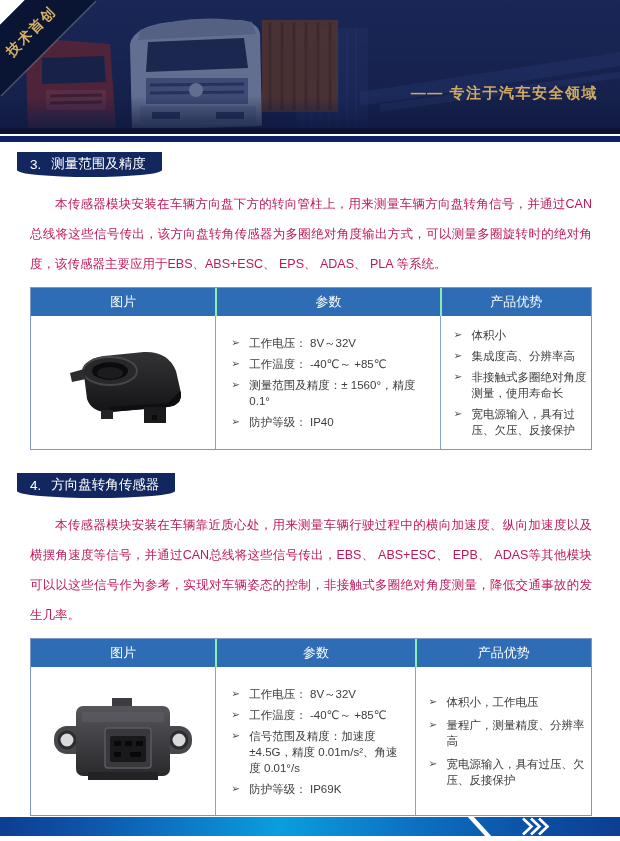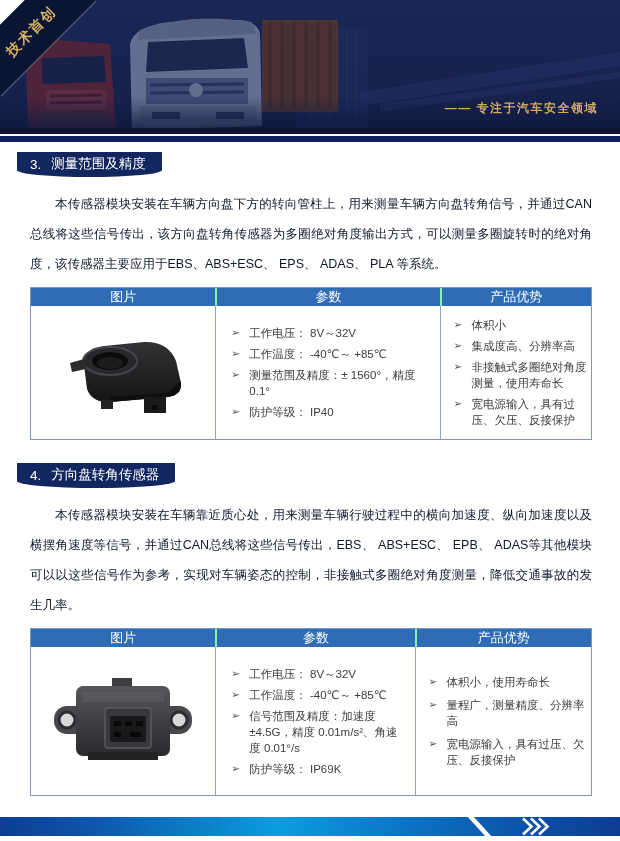--- a/index.html
+++ b/index.html
@@ -4,39 +4,39 @@
 <style>
   * { margin:0; padding:0; box-sizing:border-box; }
   html,body { background:#ffffff; }
   body { font-family:"Liberation Sans","DejaVu Sans",sans-serif; }
   .page { position:relative; width:620px; height:841px; background:#fff; overflow:hidden; margin:0 auto; }
 
   
   .hero { position:relative; width:620px; height:134px; background:#172452; overflow:hidden; }
   .hero svg.scene { position:absolute; top:0; left:0; }
   .corner-ribbon { position:absolute; top:0; left:0; }
-  .tagline { position:absolute; top:100px; right:22px; color:#d0aa62; font-size:12px; font-weight:600; letter-spacing:1.5px; }
+  .tagline { position:absolute; top:84px; right:22px; color:#d0aa62; font-size:15px; font-weight:600; letter-spacing:1.5px; }
   .hero-gap { width:620px; height:2px; background:#ffffff; }
   .hero-stripe { width:620px; height:6px; background:#0e2066; }
 
   
   .badge { display:inline-flex; align-items:center; gap:10px; height:25px; margin:0 0 0 17px;
            padding:0 16px 1px 13px; background:#12275f; color:#fff; font-size:13.5px;
            border-radius:0 0 50% 50% / 0 0 7px 7px; }
   .badge .num { font-size:13.5px; }
   .sec3 .badge { margin-top:10px; }
   .sec4 .badge { margin-top:23px; }
 
   
   .desc { width:562px; margin:12px 28px 0 30px; font-size:12.5px; line-height:30px;
-          color:#0f172a; text-align:justify; text-indent:2em; }
+          color:#be185d; text-align:justify; text-indent:2em; }
 
   
   .tbl { width:562px; margin:8px 0 0 30px; border:1.5px solid #7e96c2; background:#fff; }
-  .thead { display:flex; background:#2e6cb5; height:18px; }
+  .thead { display:flex; background:#2e6cb5; height:28px; }
   .th { display:flex; align-items:center; justify-content:center; color:#fff; font-size:13px; }
   .th + .th { border-left:2px solid #86efac; }
   .tbody { display:flex; }
   .td { display:flex; flex-direction:column; justify-content:center; }
   .td + .td { border-left:1px solid #8aa3cc; }
   .t1 .c1 { width:185px; } .t1 .c2 { width:225px; } .t1 .c3 { width:152px; }
   .t2 .c1 { width:185px; } .t2 .c2 { width:200px; } .t2 .c3 { width:177px; }
   .t1 .tbody { height:133px; }
   .t2 .tbody { height:148px; }
   .img-cell { align-items:center; justify-content:center; }
@@ -234,21 +234,21 @@
         <div class="td c2 params">
           <ul class="speclist">
             <li><span class="blt">➢</span><span>工作电压： 8V～32V</span></li>
             <li><span class="blt">➢</span><span>工作温度： -40℃～ +85℃</span></li>
             <li><span class="blt">➢</span><span>信号范围及精度：加速度±4.5G，精度 0.01m/s²、角速度 0.01°/s</span></li>
             <li><span class="blt">➢</span><span>防护等级： IP69K</span></li>
           </ul>
         </div>
         <div class="td c3 adv">
           <ul class="speclist">
-            <li><span class="blt">➢</span><span>体积小，使用寿命长</span></li>
+            <li><span class="blt">➢</span><span>体积小，工作电压</span></li>
             <li><span class="blt">➢</span><span>量程广，测量精度、分辨率高</span></li>
             <li><span class="blt">➢</span><span>宽电源输入，具有过压、欠压、反接保护</span></li>
           </ul>
         </div>
       </div>
     </div>
   </section>
 
   <div class="footer-bar">
     <svg width="620" height="19" viewBox="0 0 620 19">

